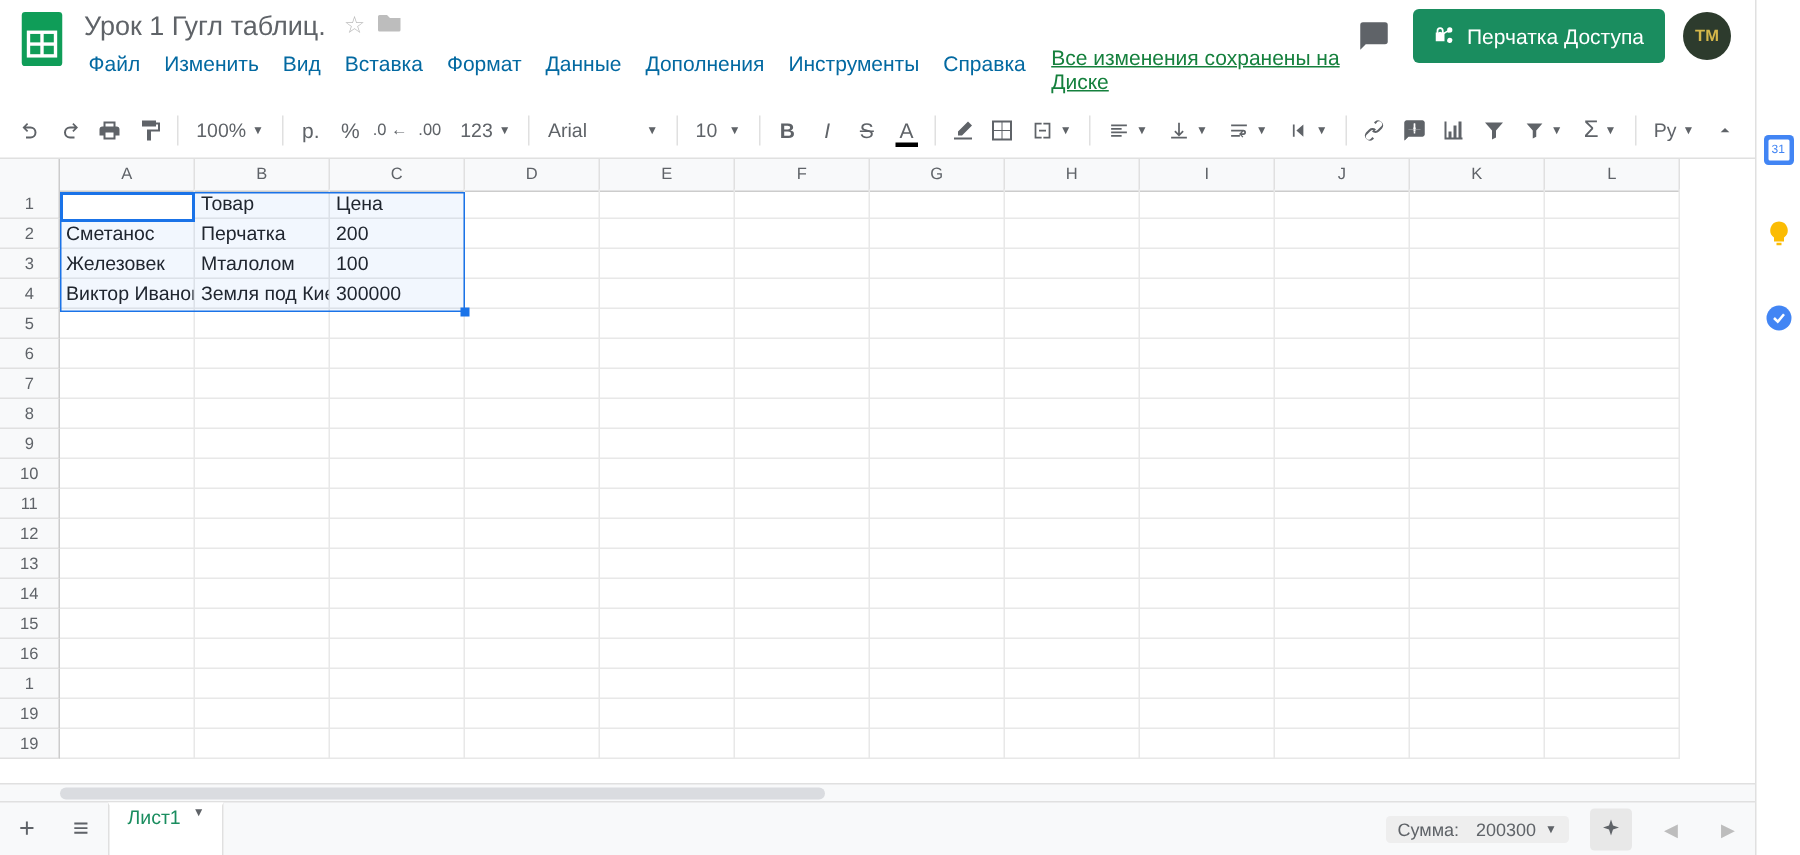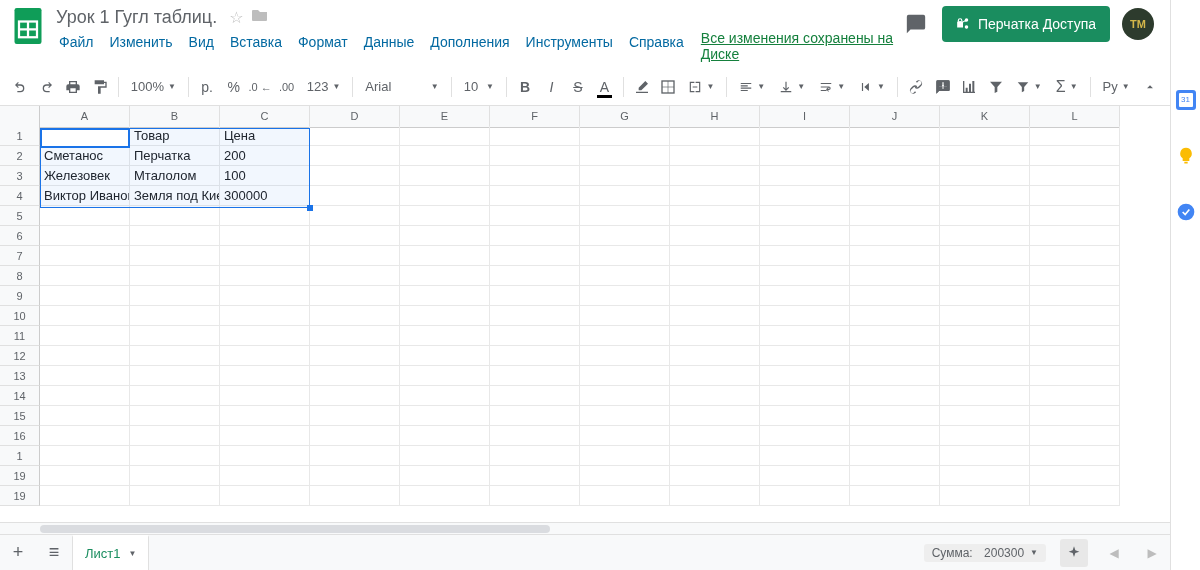--- a/index.html
+++ b/index.html
@@ -49,21 +49,21 @@
   .grid .cell.num { text-align: left; }
   .sel-range { position: absolute; border: 1px solid #1a73e8; background: rgba(26,115,232,0.06); pointer-events: none; }
   .sel-active { position: absolute; border: 2px solid #1a73e8; background: #fff; pointer-events: none; }
   .sel-handle { position: absolute; width: 6px; height: 6px; background: #1a73e8; pointer-events: none; }
   .hscroll { height: 12px; background: #f8f9fa; border-top: 1px solid #e0e0e0; position: relative; }
   .hscroll-thumb { position: absolute; left: 40px; top: 2px; height: 8px; width: 510px; background: #dadce0; border-radius: 4px; }
 
   
   .sheets { display: flex; align-items: center; height: 36px; border-top: 1px solid #e0e0e0; background: #f8f9fa; }
   .sheets .sb { width: 36px; height: 36px; display: flex; align-items: center; justify-content: center; color: #5f6368; cursor: pointer; font-size: 18px; }
-  .sheet-tab { background: #fff; border-top: 2px solid transparent; height: 36px; display: flex; align-items: center; padding: 0 12px; gap: 6px; color: #1a8d5f; font-weight: 500; font-size: 13px; border-left: 1px solid #e0e0e0; border-right: 1px solid #e0e0e0; cursor: pointer; }
+  .sheet-tab { background: #fff; border-top: 2px solid transparent; height: 36px; display: flex; align-items: flex-start; padding: 0 12px; gap: 6px; color: #1a8d5f; font-weight: 500; font-size: 13px; border-left: 1px solid #e0e0e0; border-right: 1px solid #e0e0e0; cursor: pointer; }
   .sheets .right { margin-left: auto; display: flex; align-items: center; gap: 14px; padding-right: 6px; }
   .sum { font-size: 12px; color: #5f6368; background: #eee; padding: 2px 8px; border-radius: 3px; display: flex; align-items: center; gap: 4px; }
   .explore { width: 28px; height: 28px; background: #e8e8e8; border-radius: 3px; display: flex; align-items: center; justify-content: center; color: #5f6368; cursor: pointer; }
   .navarrow { width: 24px; color: #bdbdbd; text-align: center; font-size: 12px; }
 </style>
 </head>
 <body>
 
 <div class="app">
 

